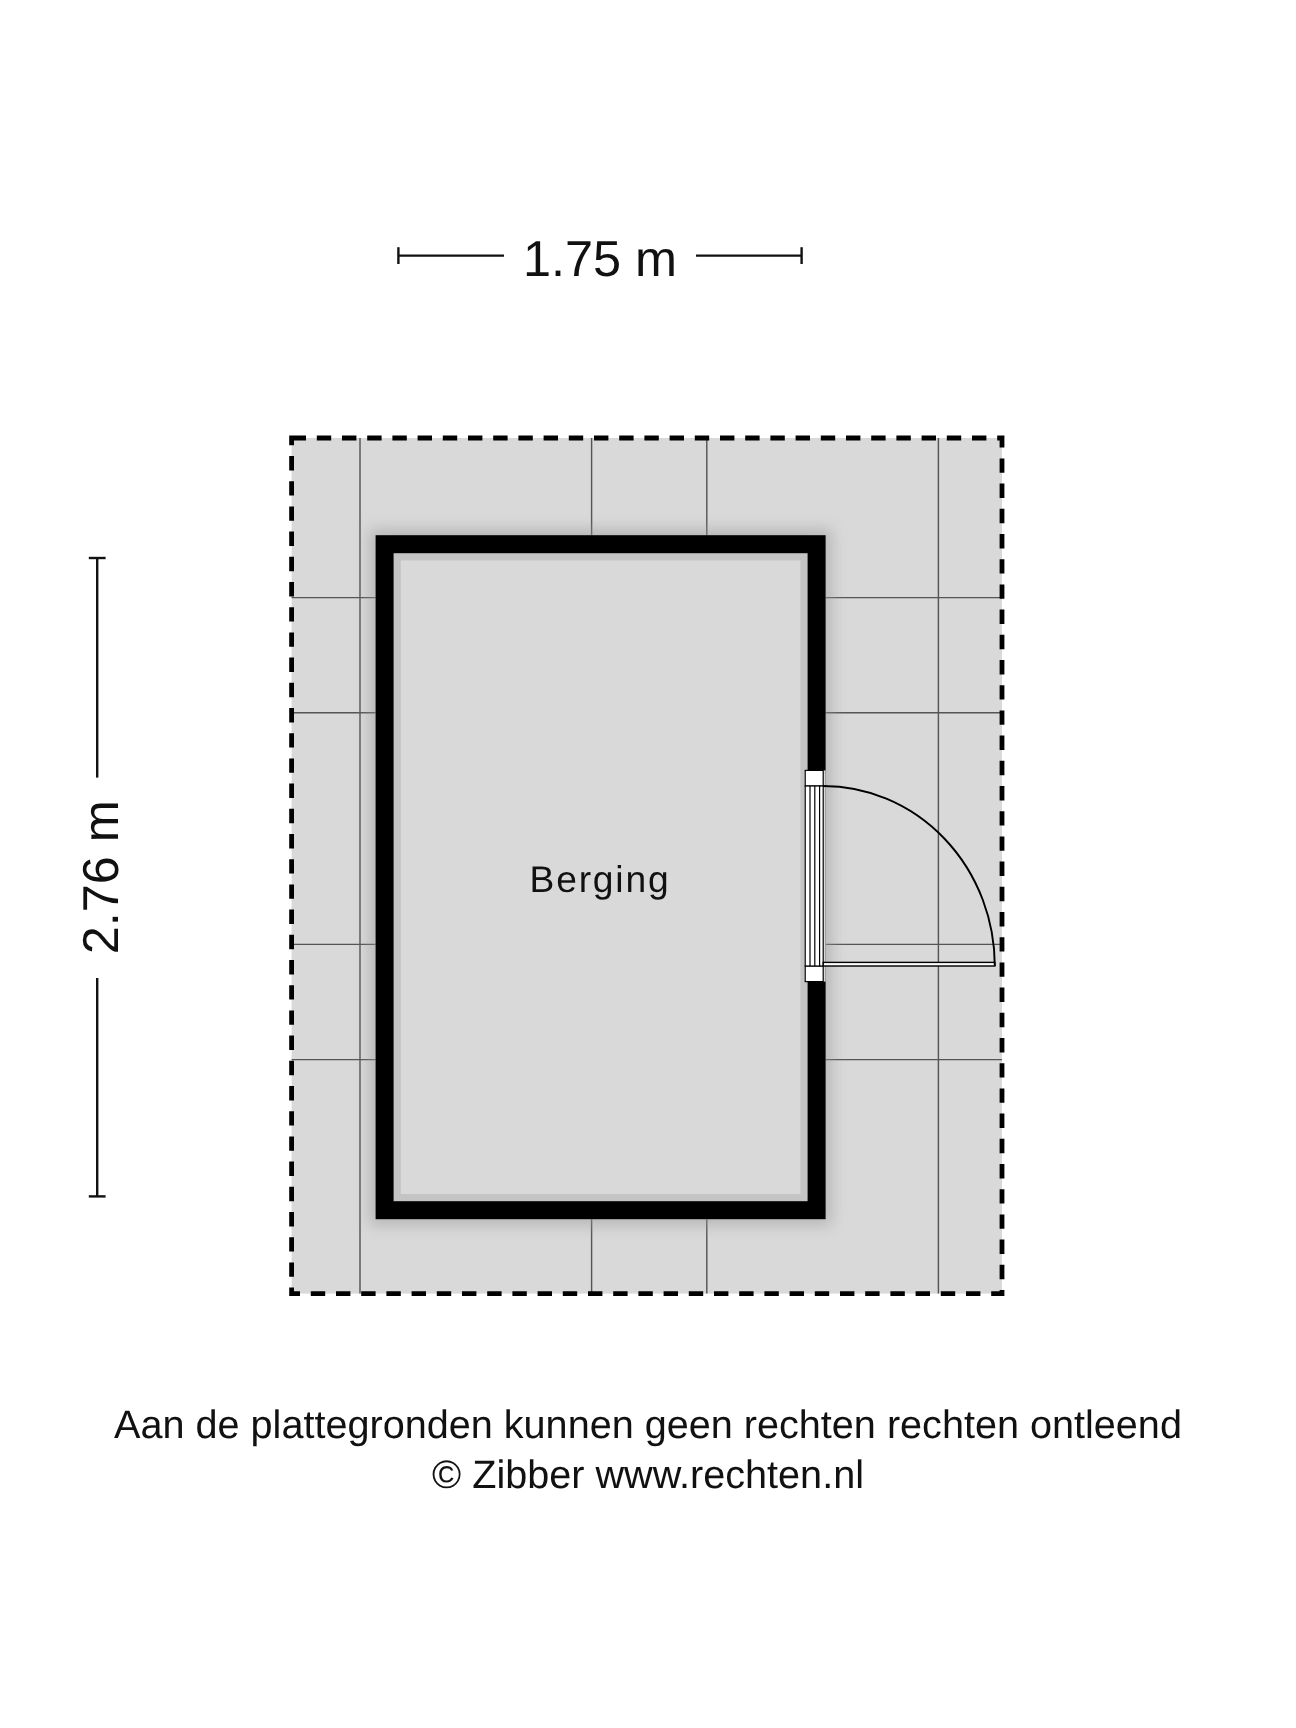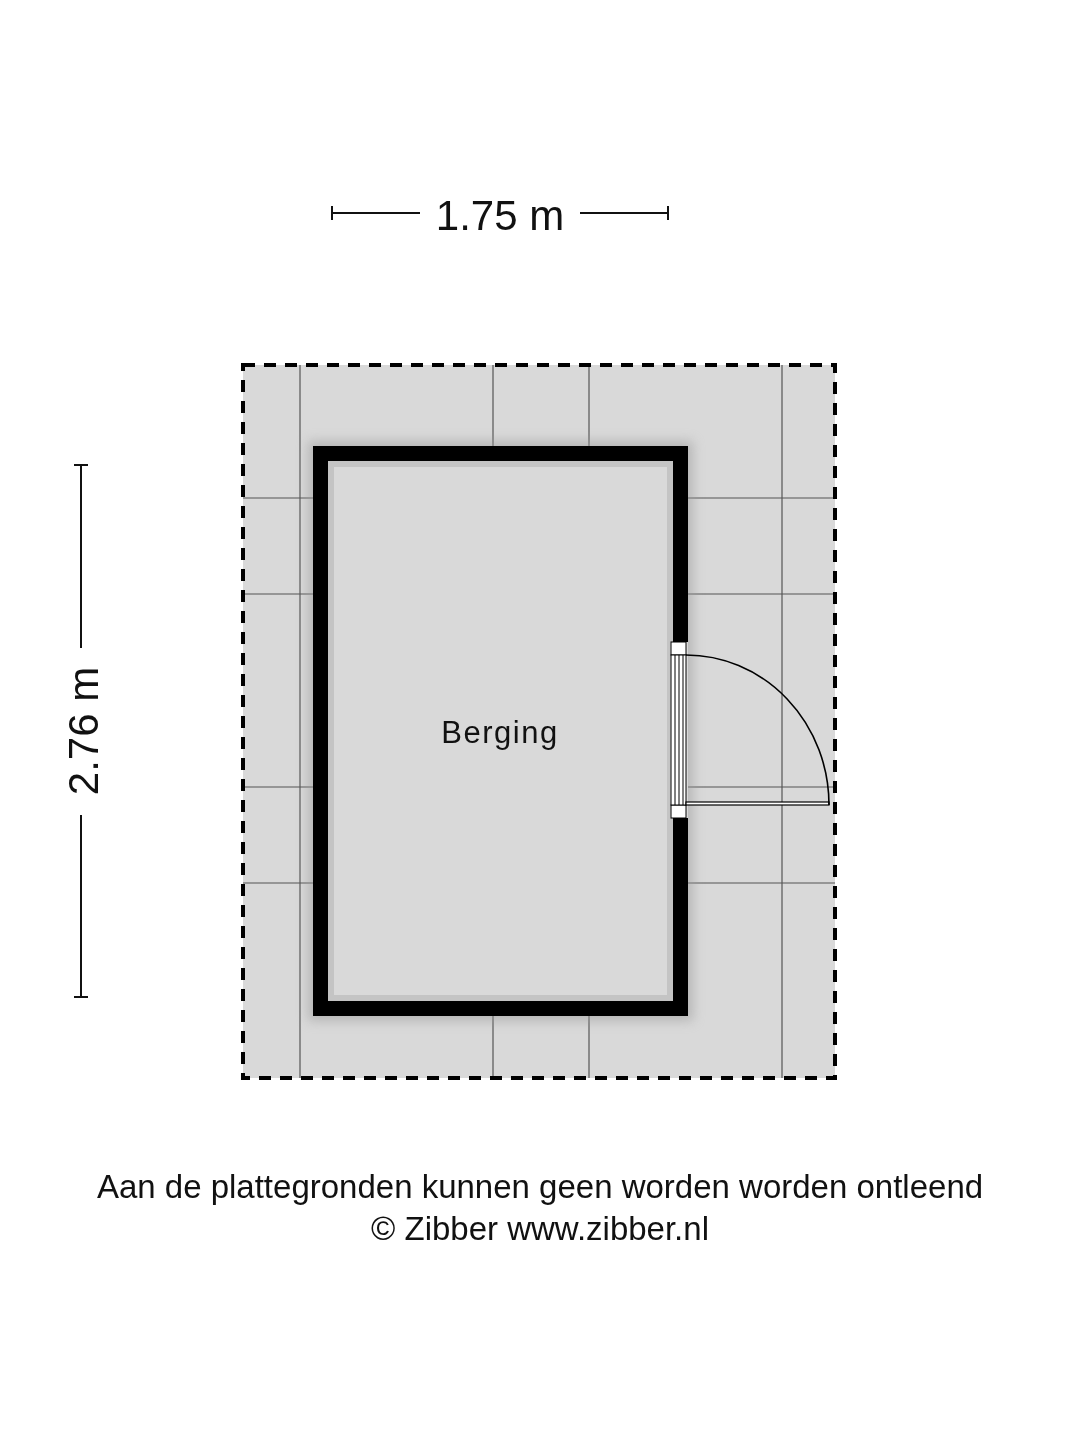--- a/index.html
+++ b/index.html
@@ -88,15 +88,15 @@
       <rect x="686" y="802" width="143" height="3" fill="#fff" stroke="#000" stroke-width="1.2"></rect>
 
       <path d="M 686 655 A 143 150 0 0 1 829 805" fill="none" stroke="#000" stroke-width="1.6"></path>
     </g>
 
     <text class="room-label" x="500" y="743" font-size="31" text-anchor="middle">Berging</text>
   </g>
 </svg>
 
 <div class="footer">
-  <div class="line1">Aan de plattegronden kunnen geen worden worden ontleend</div>
-  <div class="line2">© Zibber www.zibber.nl</div>
+  <div class="line1">Aan de plattegronden kunnen geen rechten rechten ontleend</div>
+  <div class="line2">© Zibber www.rechten.nl</div>
 </div>
 
 </body></html>

